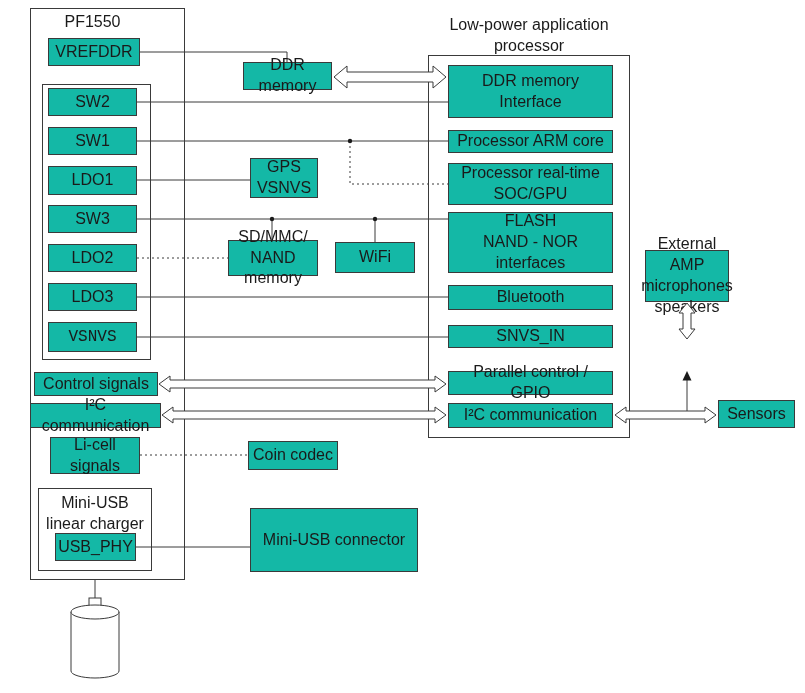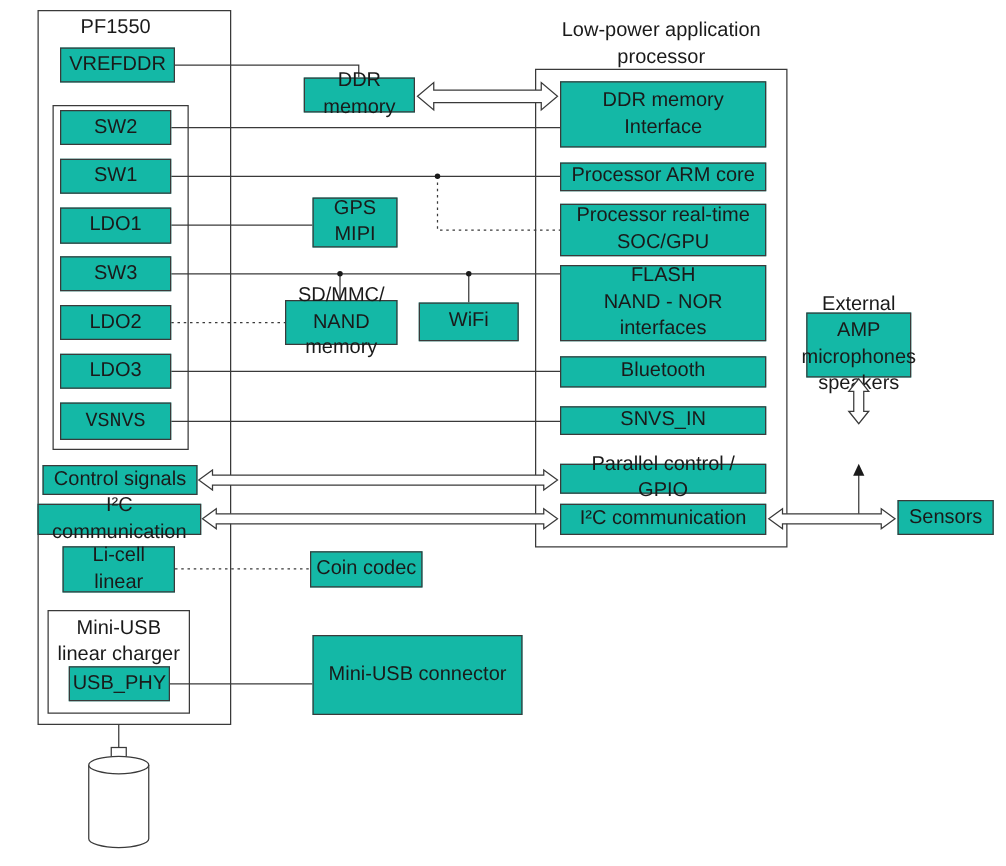--- a/index.html
+++ b/index.html
@@ -110,26 +110,26 @@
   <div class="box" style="left:48px; top:88px; width:89px; height:28px;">SW2</div>
   <div class="box" style="left:48px; top:127px; width:89px; height:28px;">SW1</div>
   <div class="box" style="left:48px; top:166px; width:89px; height:29px;">LDO1</div>
   <div class="box" style="left:48px; top:205px; width:89px; height:28px;">SW3</div>
   <div class="box" style="left:48px; top:244px; width:89px; height:28px;">LDO2</div>
   <div class="box" style="left:48px; top:283px; width:89px; height:28px;">LDO3</div>
   <div class="box" style="left:48px; top:322px; width:89px; height:30px;font-family:Liberation Mono, monospace;">VSNVS</div>
   <div class="box" style="left:34px; top:372px; width:124px; height:24px;">Control signals</div>
   <div class="box" style="left:30px; top:403px; width:131px; height:25px;">I²C communication</div>
   <div class="box" style="left:50px; top:437px; width:90px; height:37px;">Li-cell
-linear</div>
+signals</div>
   <div class="box" style="left:55px; top:533px; width:81px; height:28px;">USB_PHY</div>
 
   <div class="box" style="left:243px; top:62px; width:89px; height:28px;">DDR memory</div>
   <div class="box" style="left:250px; top:158px; width:68px; height:40px;">GPS
-MIPI</div>
+VSNVS</div>
   <div class="box" style="left:228px; top:240px; width:90px; height:36px;">SD/MMC/
 NAND memory</div>
   <div class="box" style="left:335px; top:242px; width:80px; height:31px;">WiFi</div>
   <div class="box" style="left:248px; top:441px; width:90px; height:29px;">Coin codec</div>
   <div class="box" style="left:250px; top:508px; width:168px; height:64px;">Mini-USB connector</div>
 
   <div class="box" style="left:448px; top:65px; width:165px; height:53px;">DDR memory Interface</div>
   <div class="box" style="left:448px; top:130px; width:165px; height:23px;">Processor ARM core</div>
   <div class="box" style="left:448px; top:163px; width:165px; height:42px;">Processor real-time
 SOC/GPU</div>

